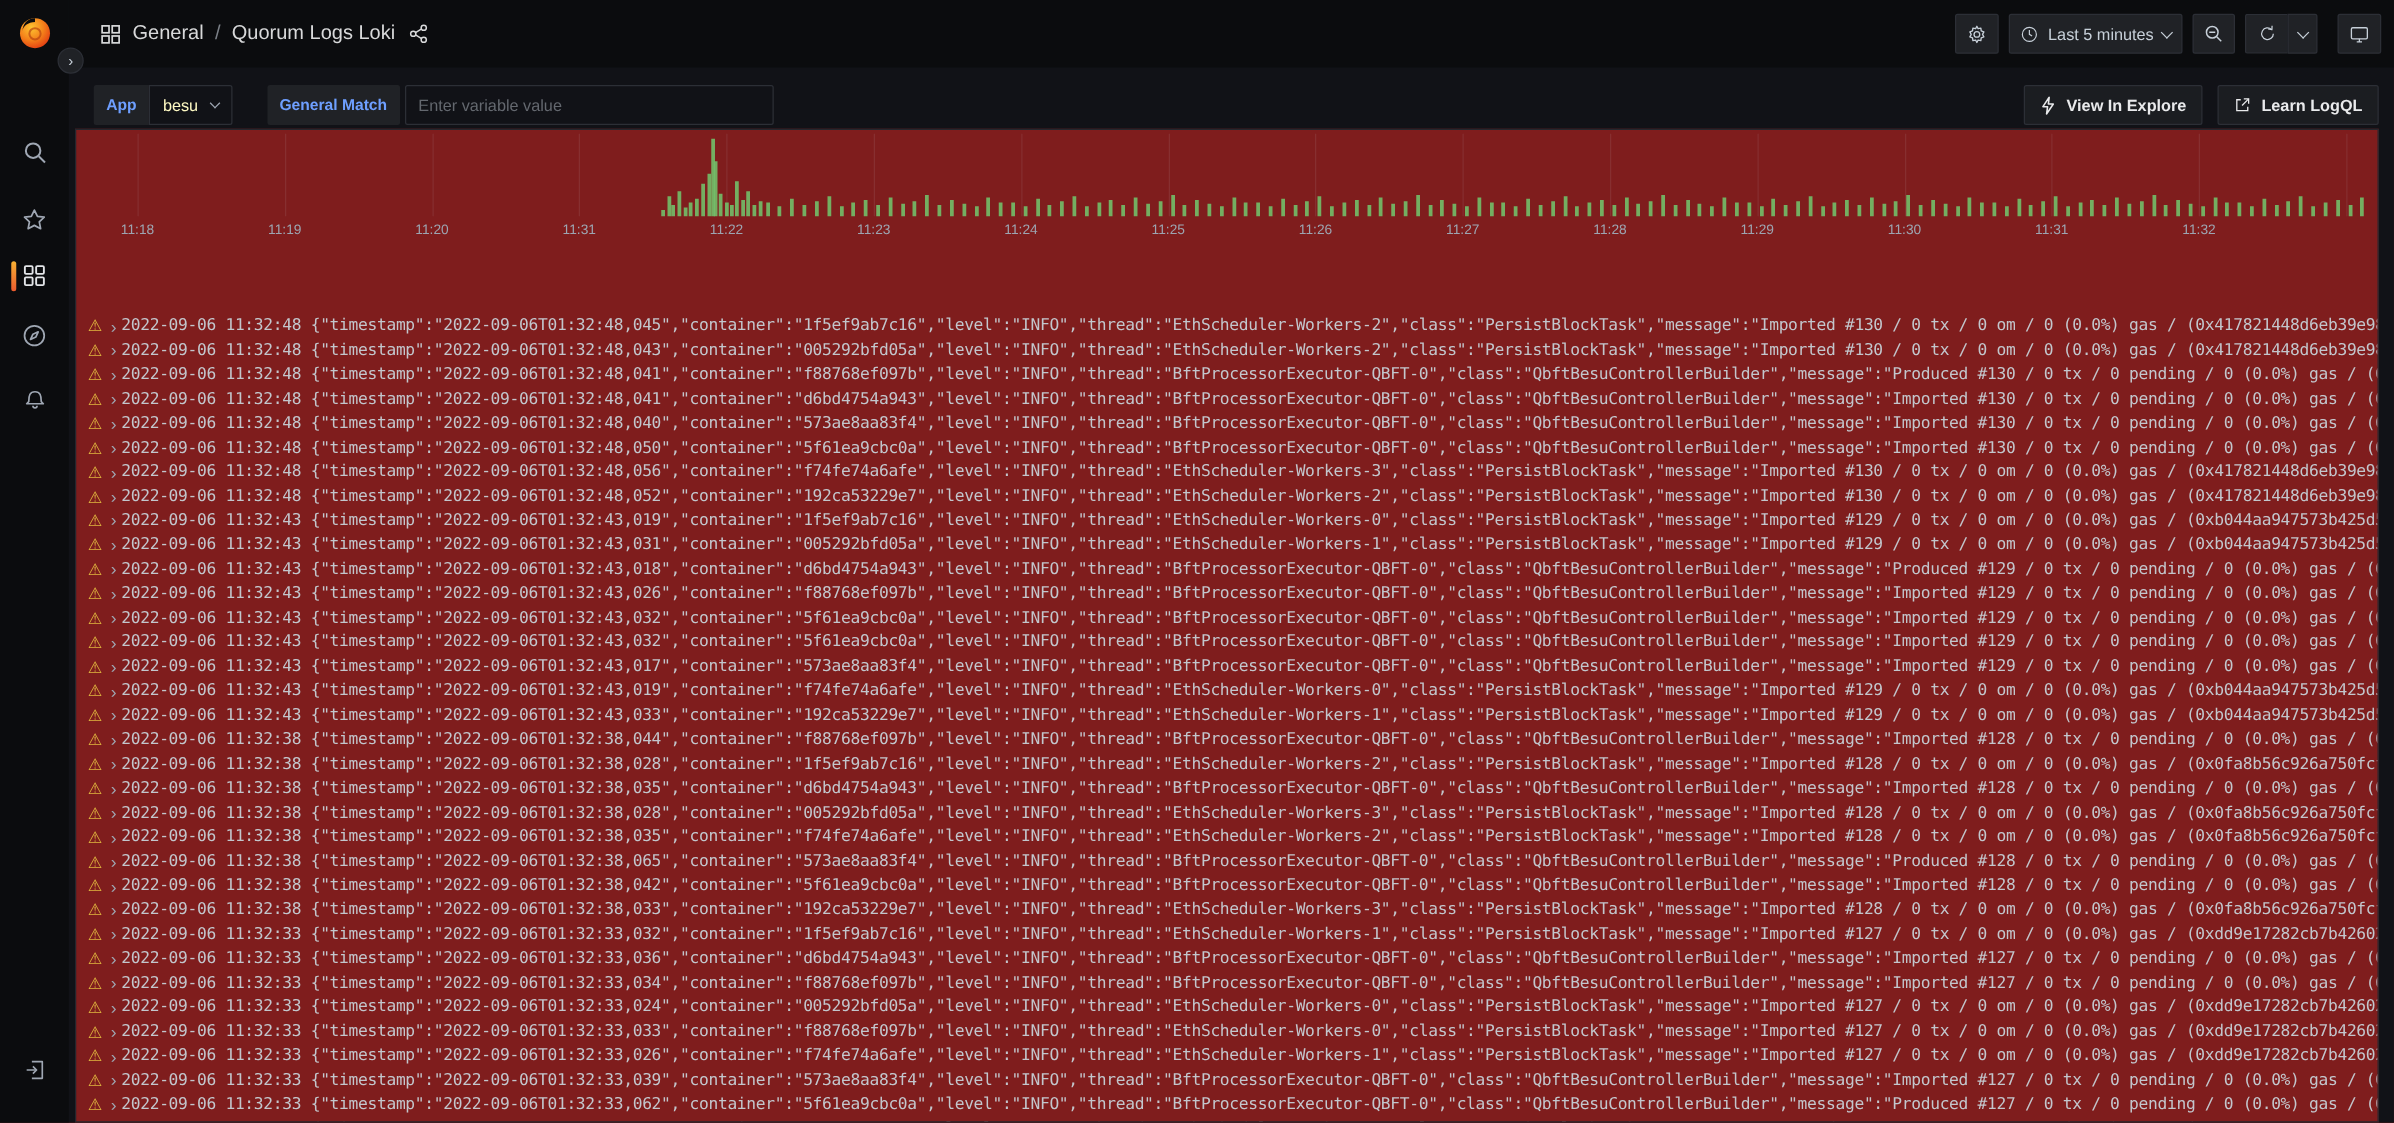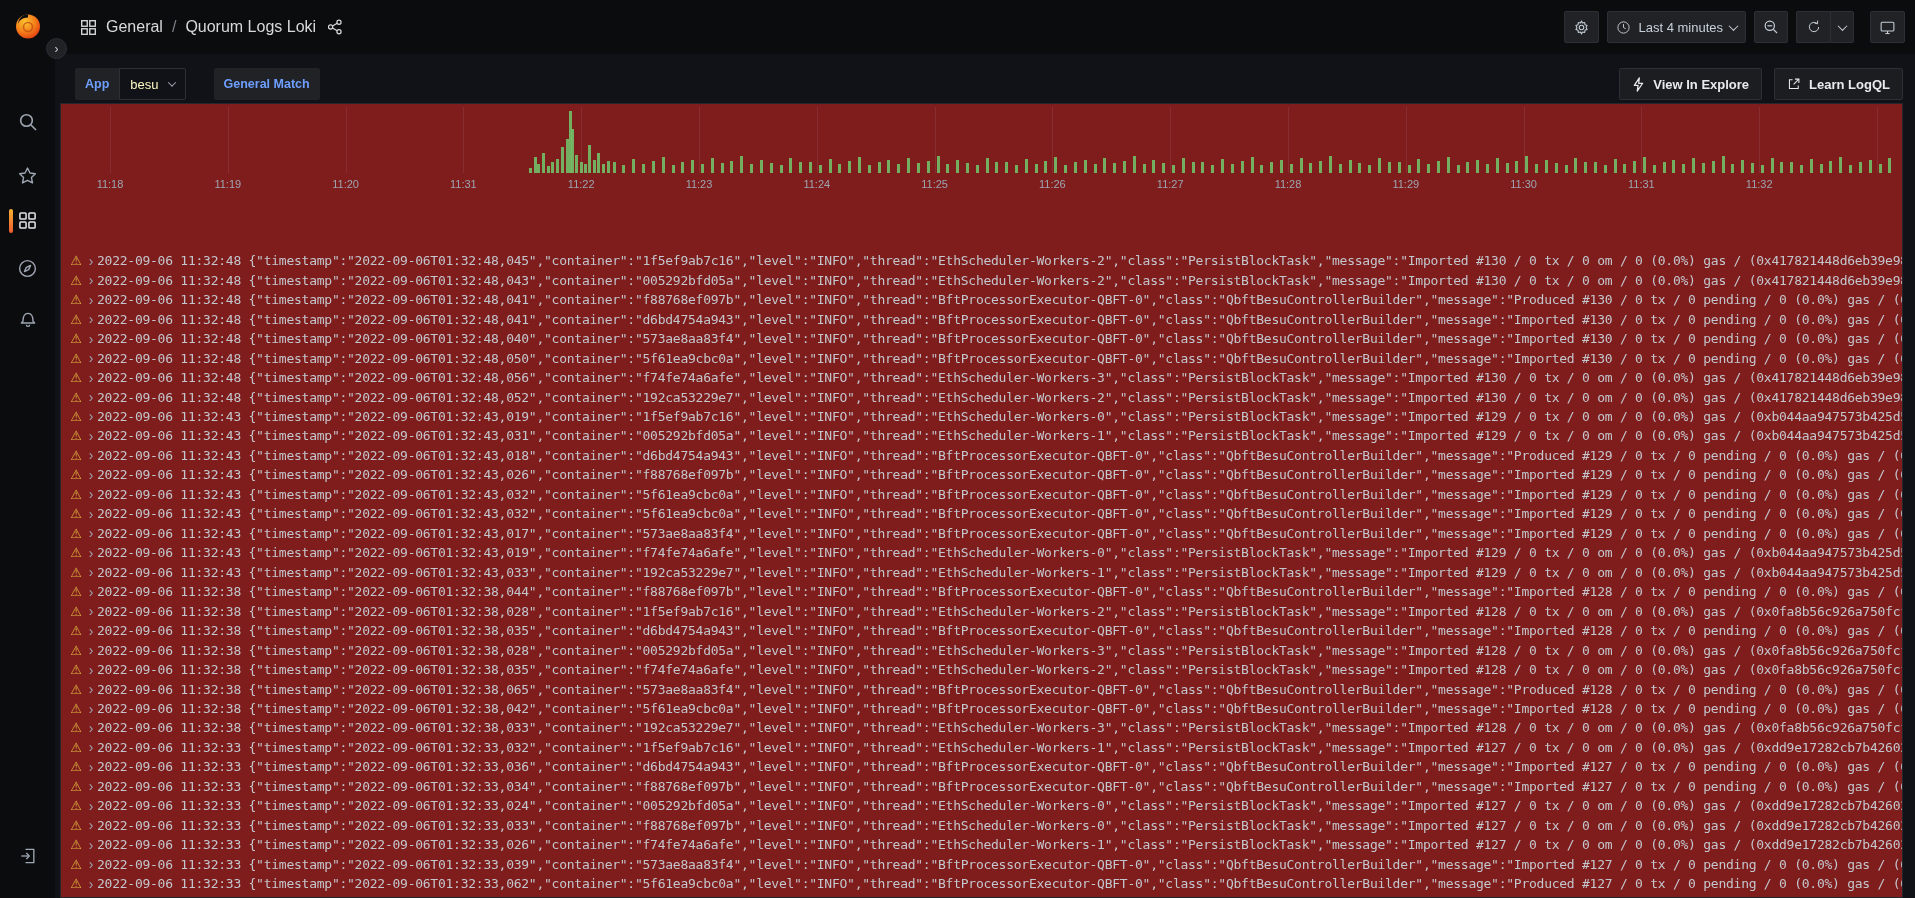--- a/index.html
+++ b/index.html
@@ -151,21 +151,21 @@
       <svg width="17" height="17" viewBox="0 0 24 24">
         <circle cx="12" cy="12" r="3.2"></circle>
         <path d="M12 2.8 L13.4 5.6 L16.5 5 L16.9 8.1 L19.9 9.2 L18.4 12 L19.9 14.8 L16.9 15.9 L16.5 19 L13.4 18.4 L12 21.2 L10.6 18.4 L7.5 19 L7.1 15.9 L4.1 14.8 L5.6 12 L4.1 9.2 L7.1 8.1 L7.5 5 L10.6 5.6 Z" stroke-linejoin="round"></path>
       </svg>
     </div>
     <div class="nav-btn">
       <svg width="15" height="15" viewBox="0 0 24 24">
         <circle cx="12" cy="12" r="9"></circle>
           <path d="M12 6.5 V12 L15.5 14"></path>
       </svg>
-      <span>Last 4 minutes</span>
+      <span>Last 5 minutes</span>
       <span class="chev"></span>
     </div>
     <div class="nav-btn">
       <svg width="16" height="16" viewBox="0 0 20 20">
         <circle cx="8.5" cy="8.5" r="5.8"></circle>
           <line x1="13" y1="13" x2="17.5" y2="17.5"></line>
           <line x1="5.5" y1="8.5" x2="11.5" y2="8.5"></line>
       </svg>
     </div>
     <div class="split">
@@ -192,20 +192,21 @@
 <div class="varrow">
   <div style="display:flex;margin-left:20px">
     <span class="var-label">App</span>
     <span class="var-select">
       <span>besu</span>
       <span class="chev"></span>
     </span>
   </div>
   <div style="display:flex;margin-left:28px">
     <span class="var-label" style="border-radius:2px;margin-right:4px">General Match</span>
+    <input class="var-input" placeholder="Enter variable value" style="">
   </div>
   <div class="var-actions">
     <button class="act-btn">
       <svg width="13" height="15" viewBox="0 0 14 18">
         <path d="M8 1 L2 10 H6.5 L5.5 17 L12 7.5 H7.2 Z" stroke-linejoin="round"></path>
       </svg>
       <span>View In Explore</span>
     </button>
     <button class="act-btn">
       <svg width="14" height="14" viewBox="0 0 20 20">

